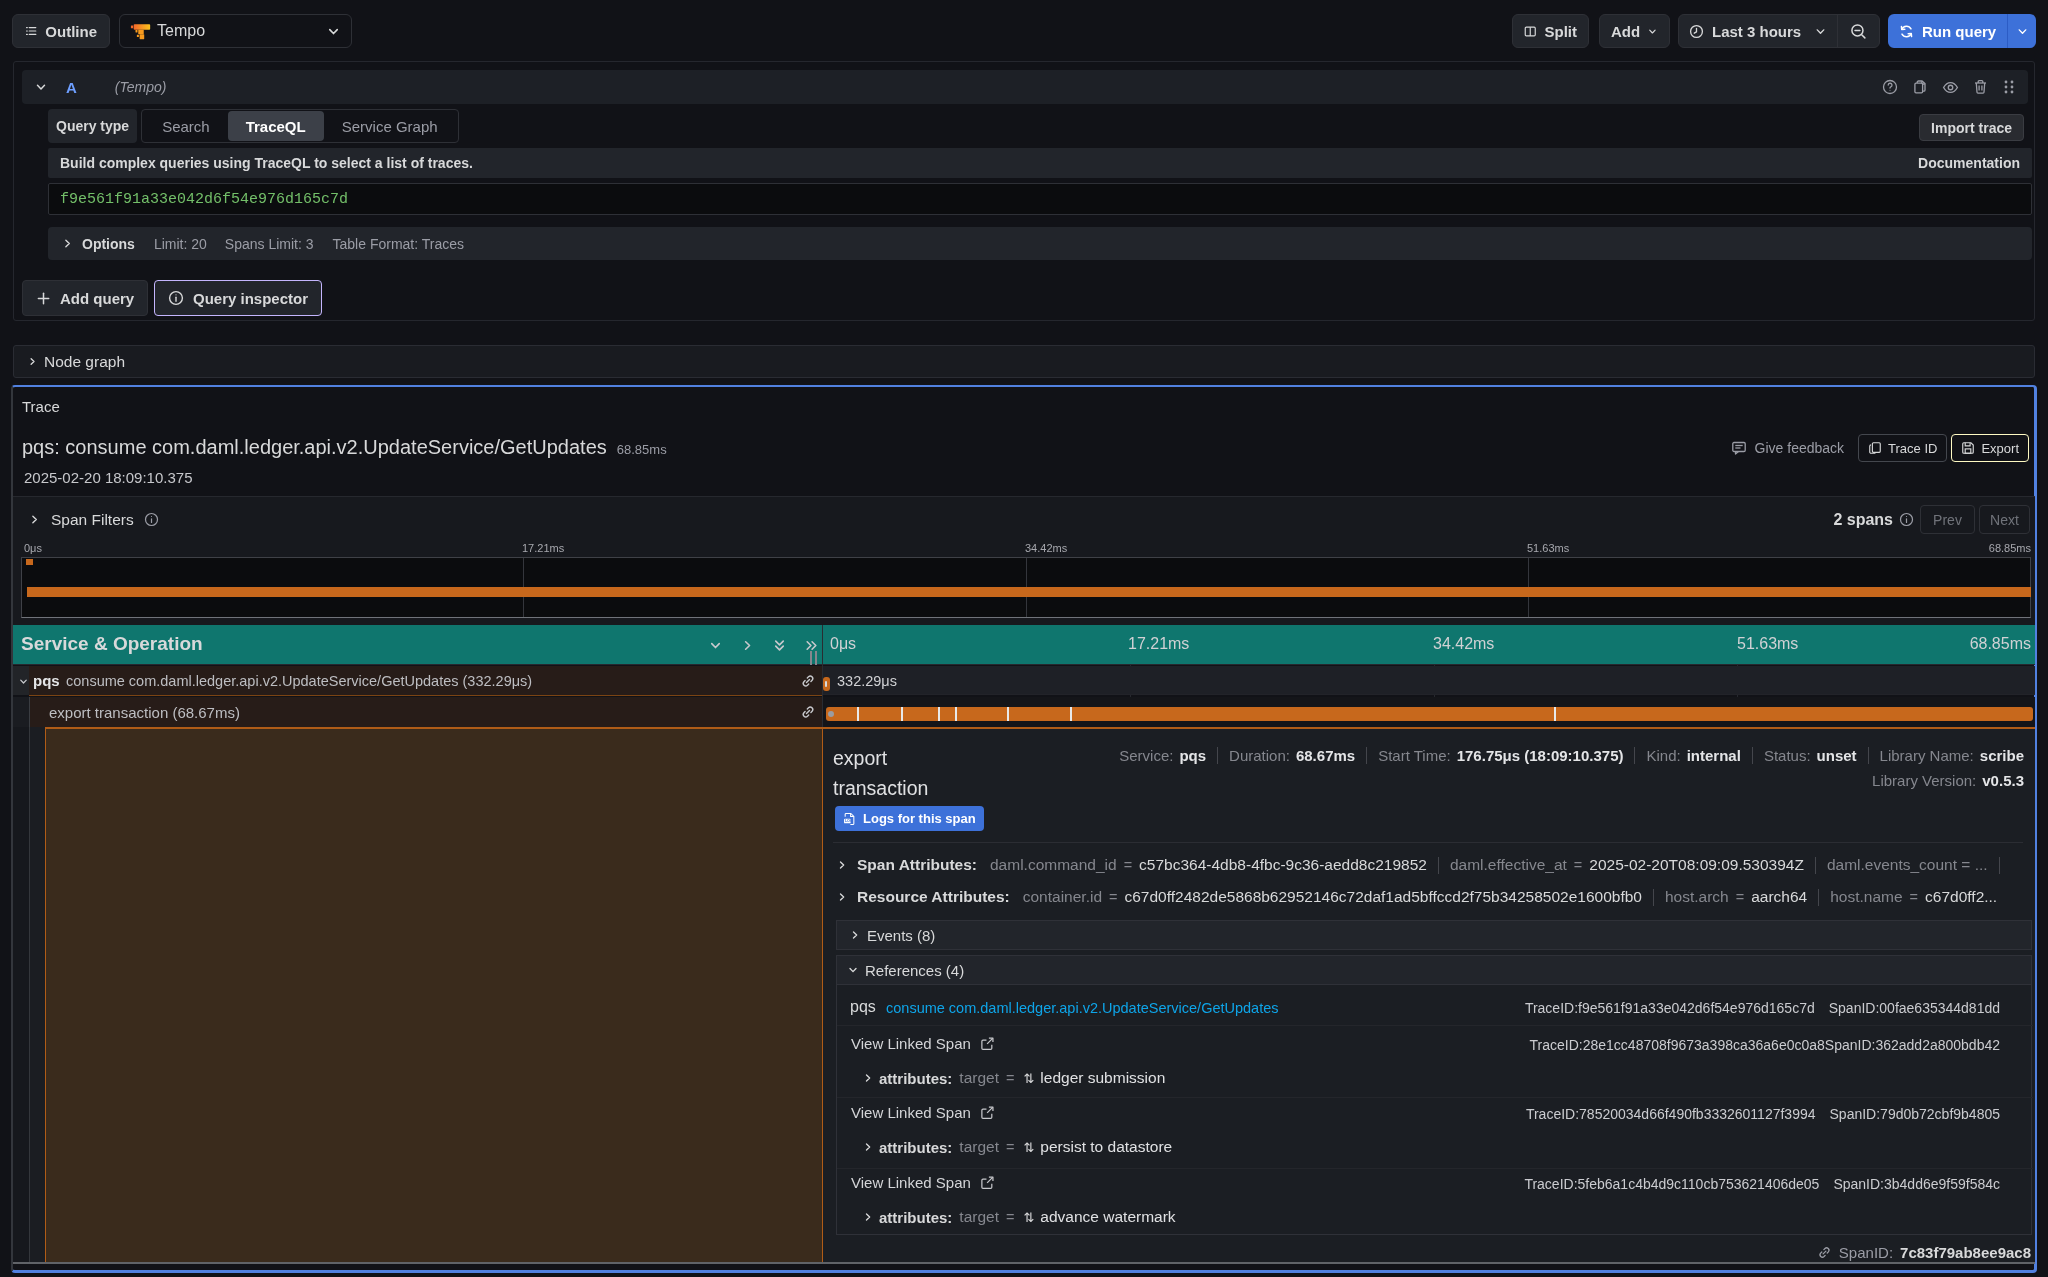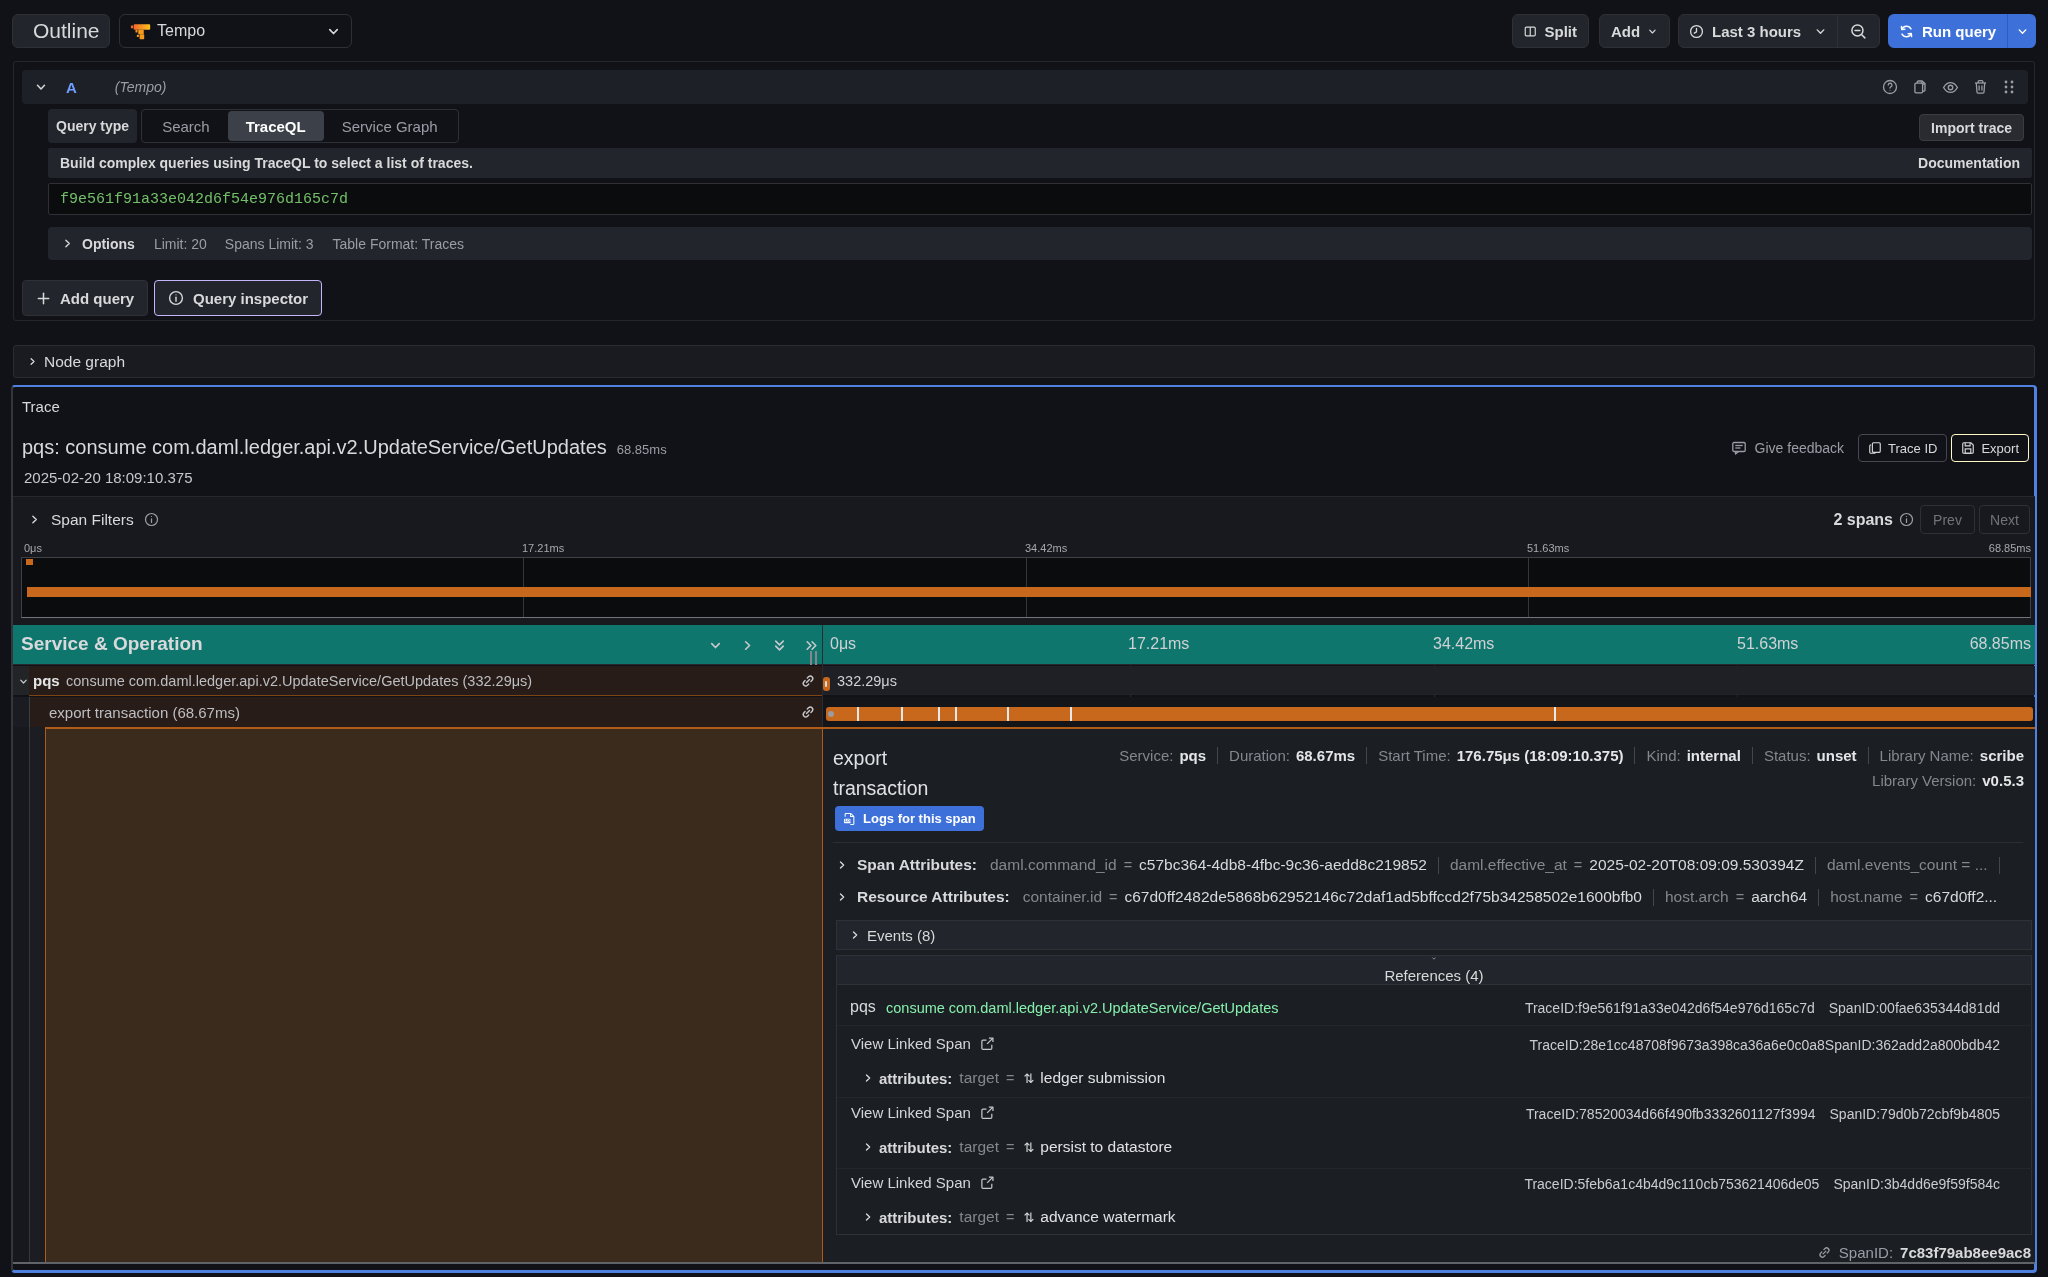--- a/index.html
+++ b/index.html
@@ -28,21 +28,21 @@
 
     <div class="ab flex" style="left:12px;top:14px;width:98px;height:34px;background:#22252b;border:1px solid #2e3036;border-radius:6px;padding:0 12px;gap:8px;">
       <svg width="16" height="16" viewBox="0 0 16 16" fill="none" stroke="#d8d9da" stroke-width="1.6" stroke-linecap="round">
         <line x1="5.5" y1="3.5" x2="14" y2="3.5"></line>
           <line x1="2" y1="3.5" x2="3" y2="3.5"></line>
         <line x1="5.5" y1="8" x2="14" y2="8"></line>
           <line x1="2" y1="8" x2="3" y2="8"></line>
         <line x1="5.5" y1="12.5" x2="14" y2="12.5"></line>
           <line x1="2" y1="12.5" x2="3" y2="12.5"></line>
       </svg>
-      <span style="font-size:21px;font-weight:400;color:#d8d9da;text-align:center;">Outline</span>
+      <span style="font-size:15px;font-weight:700;color:#d8d9da;text-align:center;">Outline</span>
     </div>
 
     <div class="ab flex" style="left:119px;top:14px;width:233px;height:34px;border:1px solid #2e3036;border-radius:6px;padding:0 10px;">
       <svg width="22" height="22" viewBox="0 0 24 24">
         <defs>
             <linearGradient id="tg" x1="0" y1="0" x2="1" y2="0">
               <stop offset="0" stop-color="#f4682a"></stop>
               <stop offset="1" stop-color="#fbc21c"></stop>
             </linearGradient>
           </defs>
@@ -441,30 +441,30 @@
             <span class="aval">c67d0ff2...</span>
         </div>
 
         <div class="ab flex" style="left:13px;top:191px;width:1196px;height:30px;background:#22252b;border:1px solid #2f3138;padding:0 12px;gap:6px;">
           <svg width="12" height="12" viewBox="0 0 16 16" fill="none" stroke="#d8d9da" stroke-width="1.8" stroke-linecap="round" stroke-linejoin="round">
               <polyline points="6,4 10.2,8 6,12"></polyline>
             </svg>
           <span style="font-size:15px;font-weight:500;color:#d8d9da;">Events (8)</span>
         </div>
 
-        <div class="ab flex" style="left:13px;top:226px;width:1196px;height:30px;background:#22252b;border:1px solid #2f3138;padding:0 10px;gap:6px;flex-direction:column;">
+        <div class="ab flex" style="left:13px;top:226px;width:1196px;height:30px;background:#22252b;border:1px solid #2f3138;padding:0 10px;gap:6px;">
           <svg width="12" height="12" viewBox="0 0 16 16" fill="none" stroke="#d8d9da" stroke-width="1.8" stroke-linecap="round" stroke-linejoin="round">
               <polyline points="4,6 8,10.2 12,6"></polyline>
             </svg>
           <span style="font-size:15px;font-weight:500;color:#d8d9da;">References (4)</span>
         </div>
 
         <div class="ab" style="left:13px;top:256px;width:1196px;height:250px;border:1px solid #2f3138;border-top:none;">
           <span class="ab" style="left:13px;top:13px;font-size:16px;color:#d8d9da;">pqs</span>
-          <span class="ab" style="left:49px;top:15px;font-size:14.5px;color:#86efac;">consume com.daml.ledger.api.v2.UpdateService/GetUpdates</span>
+          <span class="ab" style="left:49px;top:15px;font-size:14.5px;color:#0ea5e9;">consume com.daml.ledger.api.v2.UpdateService/GetUpdates</span>
           <div class="ab flex idrow" style="right:31px;top:15px;">
               <span>TraceID:f9e561f91a33e042d6f54e976d165c7d</span>
               <span style="margin-left:14px;">SpanID:00fae635344d81dd</span>
             </div>
           <div class="ab sep" style="left:0;top:40px;"></div>
           <div class="ab flex" style="left:14px;top:50px;gap:9px;">
               <span style="font-size:15px;color:#d4d5d8;">View Linked Span</span>
             <svg width="15" height="15" viewBox="0 0 16 16" fill="none" stroke="#c8c9cd" stroke-width="1.3">
                 <path d="M12.6 9.2 V13 a1.2 1.2 0 0 1 -1.2 1.2 H3.2 A1.2 1.2 0 0 1 2 13 V5.6 a1.2 1.2 0 0 1 1.2-1.2 H6.9"></path>
                 <path d="M9.5 2.2 H13.8 V6.5" stroke-linejoin="round"></path>

